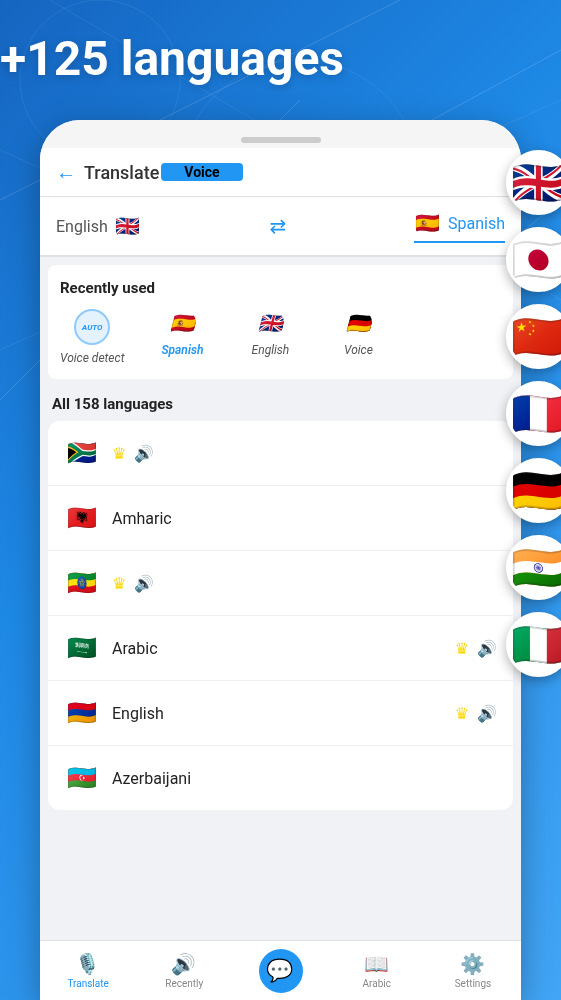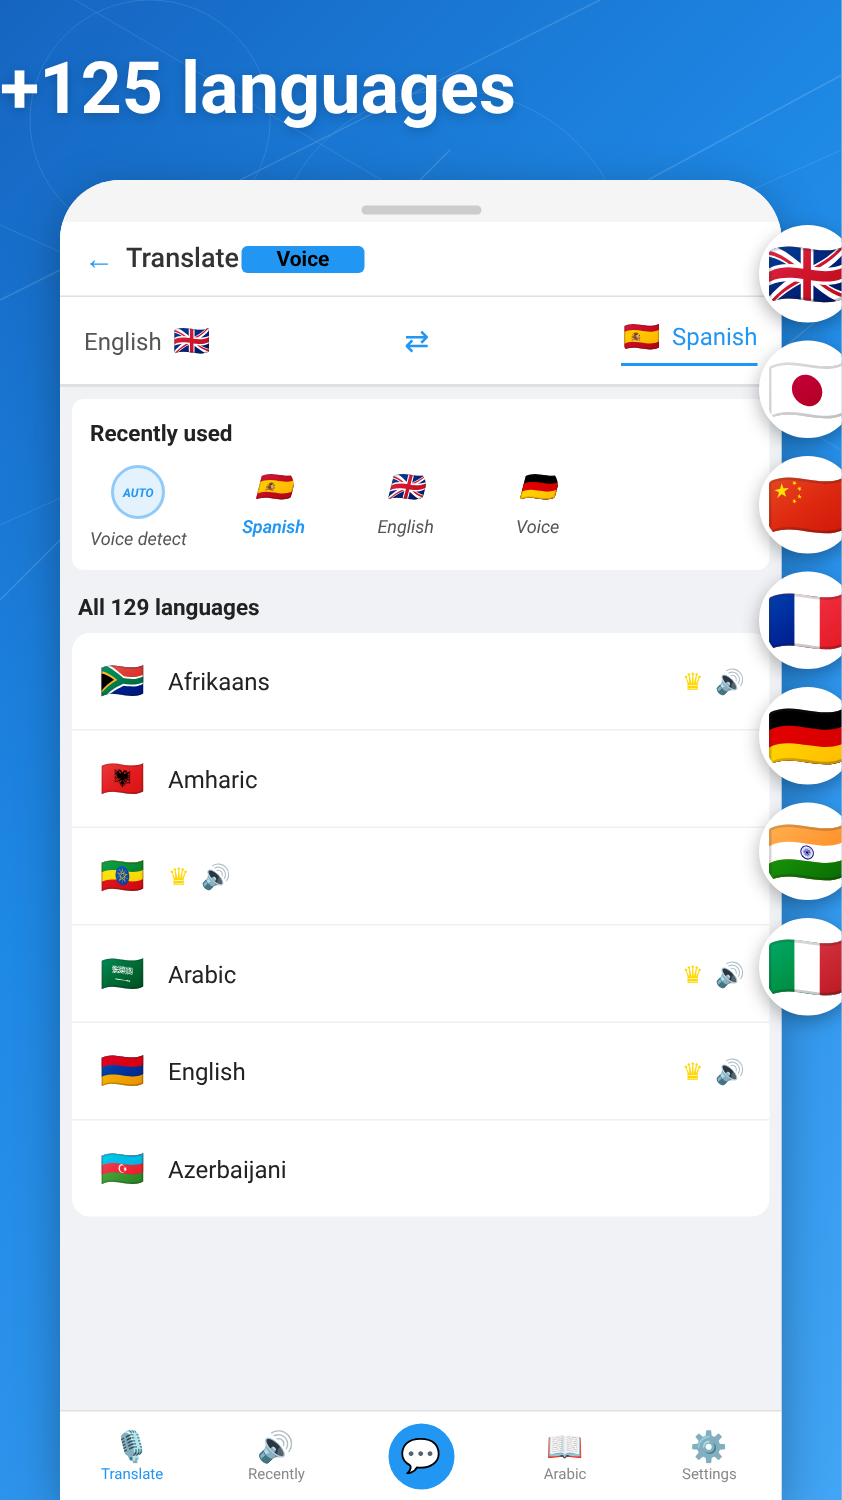--- a/index.html
+++ b/index.html
@@ -403,27 +403,26 @@
           </div>
 
           <div class="recent-item">
             <span class="flag">🇩🇪</span>
             <span class="recent-item-label">Voice</span>
           </div>
 
         </div>
       </div>
 
-      <div class="all-languages">All 129 languages</div>
+      <div class="all-languages">All 158 languages</div>
 
       <div class="lang-list">
 
         <div class="lang-list-item">
           <span class="lang-flag">🇿🇦</span>
-          <span class="lang-name">Afrikaans</span>
           <div class="lang-icons">
             <span class="crown-icon">♛</span>
             <span class="voice-icon">🔊</span>
           </div>
         </div>
 
         <div class="lang-list-item">
           <span class="lang-flag">🇦🇱</span>
           <span class="lang-name">Amharic</span>
           <div class="lang-icons"></div>

